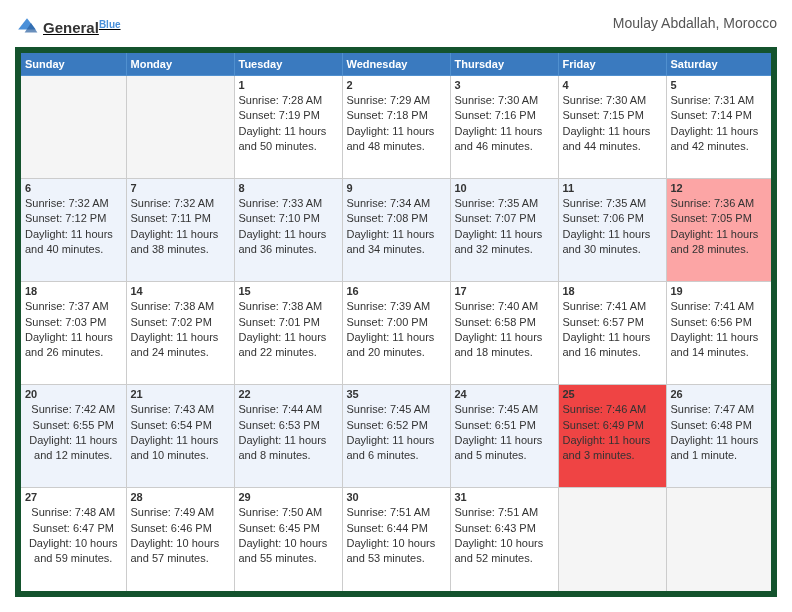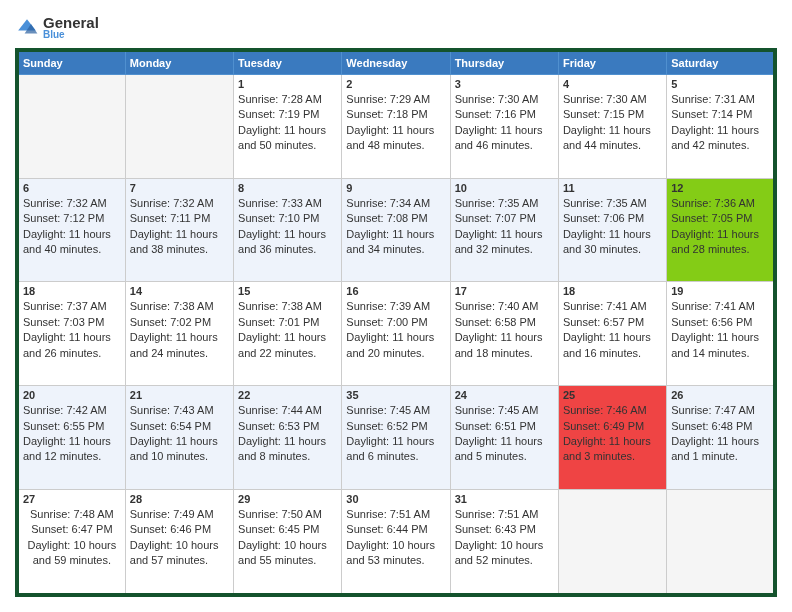--- a/index.html
+++ b/index.html
@@ -23,22 +23,23 @@
       align-items: flex-start;
       margin-bottom: 8px;
     }
     .logo {
       display: flex;
       align-items: center;
       gap: 4px;
     }
     .logo-text {
       display: flex;
-      flex-direction: column;
+      flex-direction: row;
       line-height: 1;
+      text-decoration: underline;
     }
     .logo-general {
       font-size: 15px;
       font-weight: bold;
       color: #333;
     }
     .logo-blue {
       font-size: 10px;
       font-weight: bold;
       color: #4a90d9;
@@ -54,21 +55,21 @@
       font-size: 32px;
       font-weight: 300;
       color: #333;
     }
     .subtitle {
       font-size: 14px;
       color: #555;
     }
     .calendar {
       flex: 1;
-      border: 4px solid #14532d;
+      border: 6px solid #14532d;
       border-collapse: collapse;
       width: 100%;
       table-layout: fixed;
     }
     .calendar th {
       background: #3a7abf;
       color: #fff;
       font-size: 11px;
       font-weight: bold;
       padding: 5px 4px;
@@ -115,20 +116,21 @@
       <svg class="logo-icon" viewBox="0 0 30 30">
         <polygon points="15,4 26,18 4,18" fill="#4a90d9"></polygon>
         <polygon points="20,10 28,22 12,22" fill="#2a5fa0" opacity="0.7"></polygon>
       </svg>
       <div class="logo-text">
         <span class="logo-general">General</span>
         <span class="logo-blue">Blue</span>
       </div>
     </div>
     <div class="title-block">
+      <div class="subtitle">Moulay Abdallah, Morocco</div>
     </div>
   </div>
 
   <table class="calendar">
     <thead>
       <tr>
         <th>Sunday</th>
         <th>Monday</th>
         <th>Tuesday</th>
         <th>Wednesday</th>
@@ -202,21 +204,21 @@
             <div class="day-info" style="white-space: pre-line;">Sunrise: 7:35 AM
 Sunset: 7:07 PM
 Daylight: 11 hours and 32 minutes.</div>
           </td>
           <td style="background: rgb(238, 243, 251);">
             <span class="day-num">11</span>
             <div class="day-info" style="white-space: pre-line;">Sunrise: 7:35 AM
 Sunset: 7:06 PM
 Daylight: 11 hours and 30 minutes.</div>
           </td>
-          <td style="background: #84cc16;">
+          <td style="background: #fca5a5;">
             <span class="day-num">12</span>
             <div class="day-info" style="white-space: pre-line;">Sunrise: 7:36 AM
 Sunset: 7:05 PM
 Daylight: 11 hours and 28 minutes.</div>
           </td>
         </tr>
         <tr>
           <td style="background: rgb(255, 255, 255);">
             <span class="day-num">18</span>
             <div class="day-info" style="white-space: pre-line;">Sunrise: 7:37 AM
@@ -256,21 +258,21 @@
           <td style="background: rgb(255, 255, 255);">
             <span class="day-num">19</span>
             <div class="day-info" style="white-space: pre-line;">Sunrise: 7:41 AM
 Sunset: 6:56 PM
 Daylight: 11 hours and 14 minutes.</div>
           </td>
         </tr>
         <tr>
           <td style="background: rgb(238, 243, 251);">
             <span class="day-num">20</span>
-            <div class="day-info" style="white-space: pre-line;">Sunrise: 7:42 AM
+            <div class="day-info" style="white-space: pre-line; text-align: center;">Sunrise: 7:42 AM
 Sunset: 6:55 PM
 Daylight: 11 hours and 12 minutes.</div>
           </td>
           <td style="background: rgb(238, 243, 251);">
             <span class="day-num">21</span>
             <div class="day-info" style="white-space: pre-line;">Sunrise: 7:43 AM
 Sunset: 6:54 PM
 Daylight: 11 hours and 10 minutes.</div>
           </td>
           <td style="background: rgb(238, 243, 251);">

